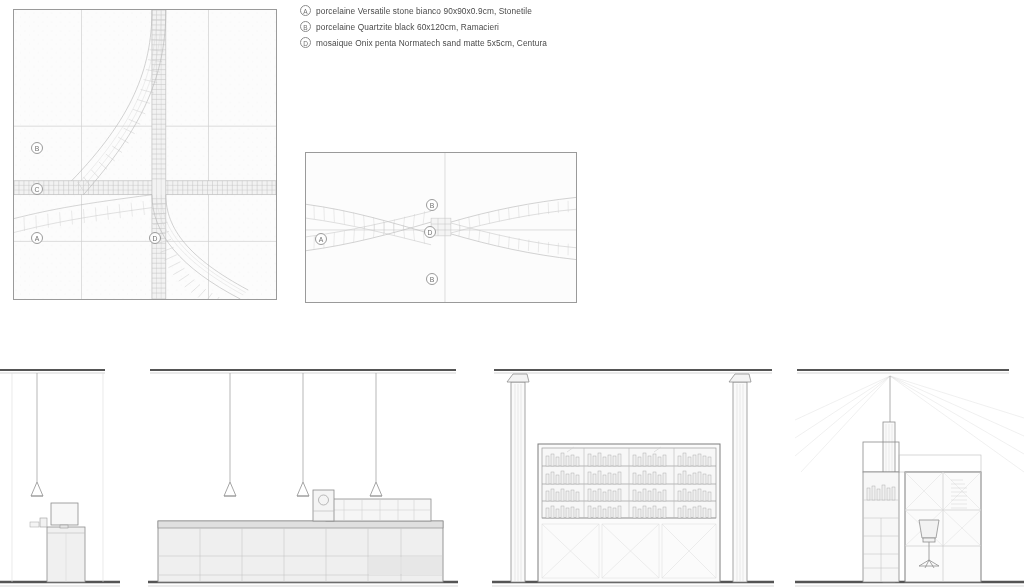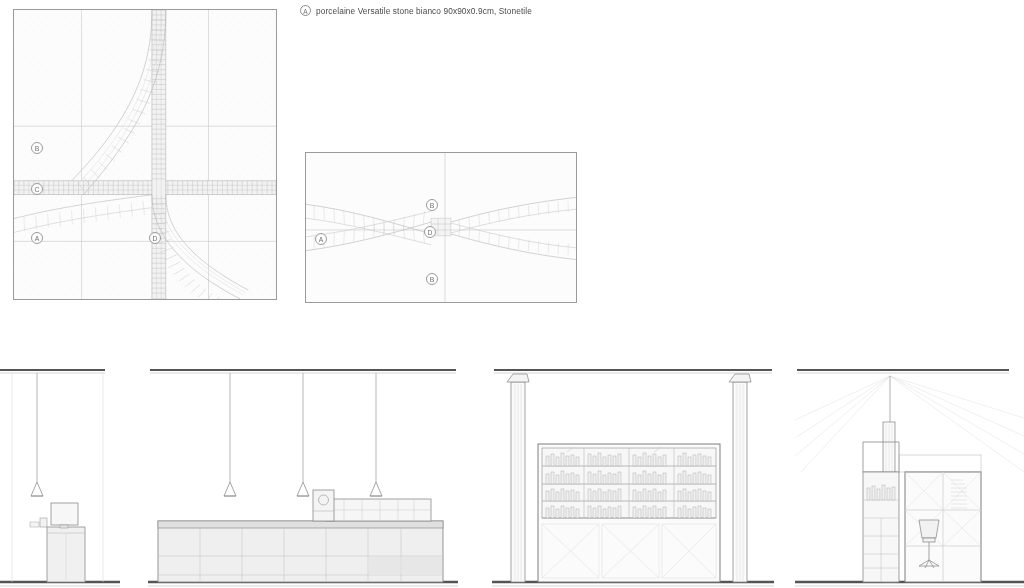--- a/index.html
+++ b/index.html
@@ -98,20 +98,28 @@
   #elev-3 { left: 492px;  top: 360px; width: 282px; height: 228px; }
   #elev-4 { left: 795px;  top: 360px; width: 229px; height: 228px; }
 </style>
 </head>
 <body>
 
 <div id="legend">
   <div class="legend-row">
     <div class="legend-key">A</div>
     <div class="legend-text">porcelaine Versatile stone bianco 90x90x0.9cm, Stonetile</div>
+  </div>
+  <div class="legend-row">
+    <div class="legend-key">B</div>
+    <div class="legend-text">porcelaine Quartzite black 60x120cm, Ramacieri</div>
+  </div>
+  <div class="legend-row">
+    <div class="legend-key">D</div>
+    <div class="legend-text">mosaique Onix penta Normatech sand matte 5x5cm, Centura</div>
   </div>
 </div>
 
 <div class="plan" id="plan-left">
   <svg viewBox="0 0 264 291" preserveAspectRatio="none">
     <defs>
       <pattern id="speck" width="9" height="9" patternUnits="userSpaceOnUse">
         <rect width="9" height="9" fill="#fcfcfc"></rect>
         <circle cx="2" cy="3" r="0.35" fill="#dedede"></circle>
         <circle cx="6.5" cy="7" r="0.3" fill="#e2e2e2"></circle>

